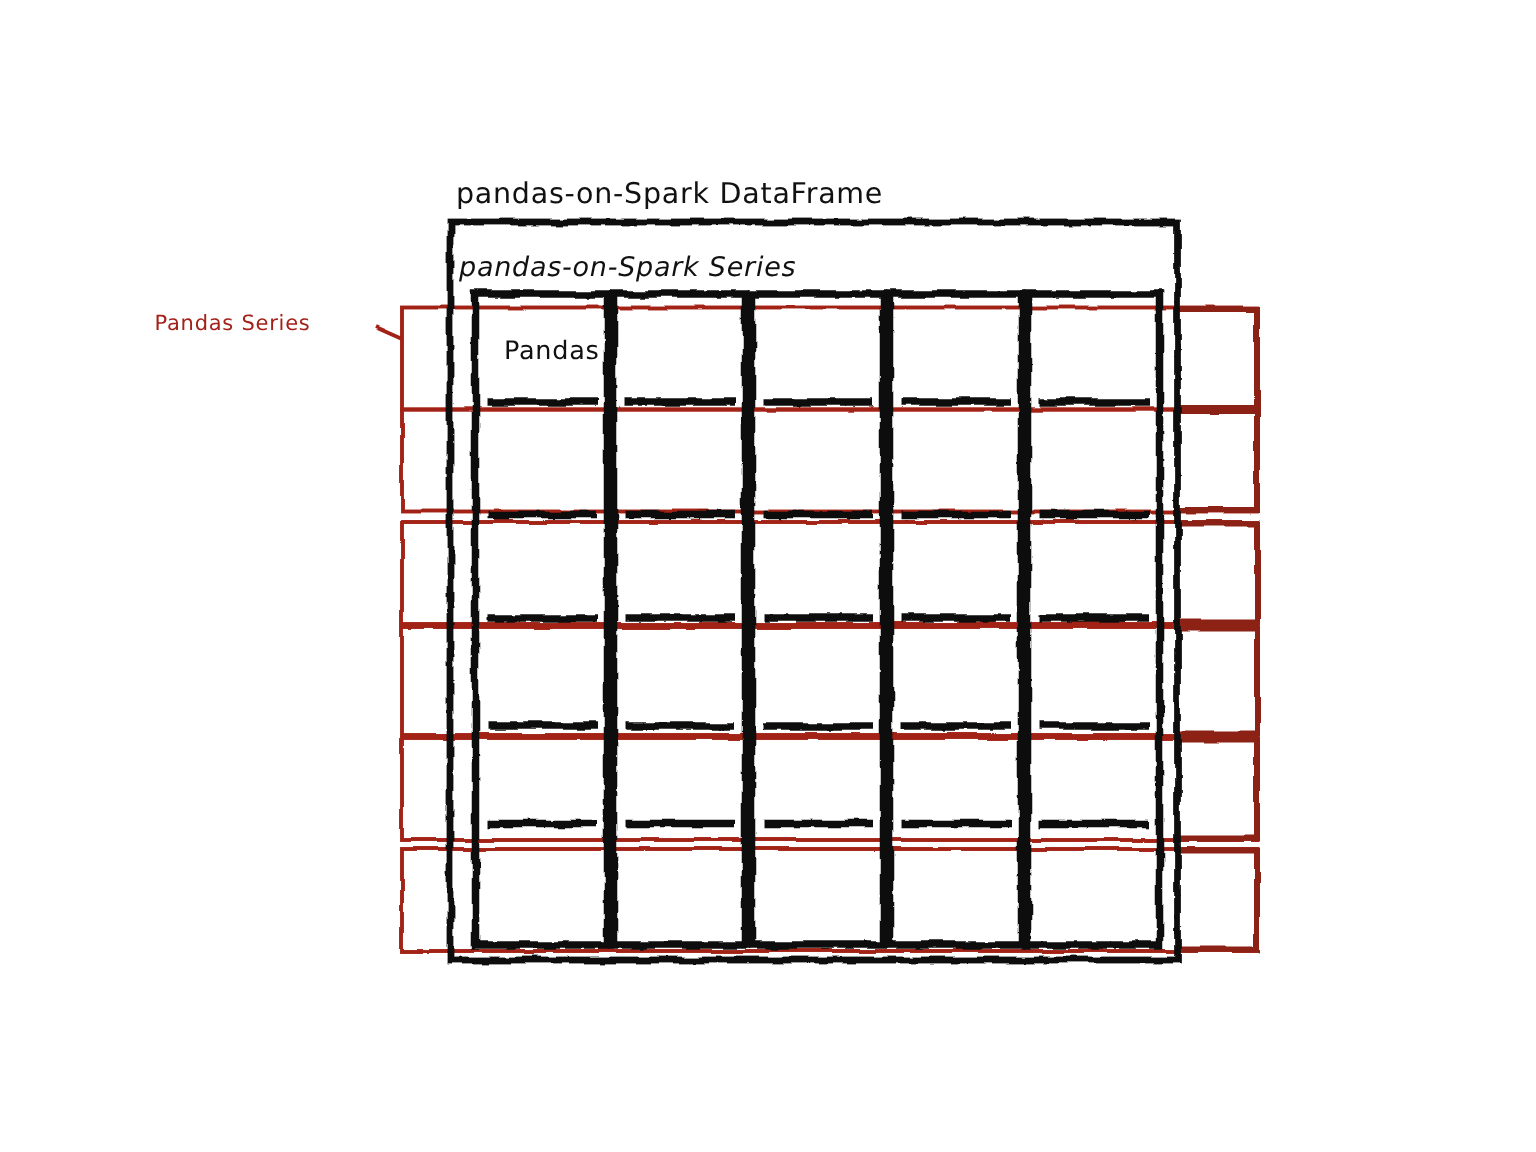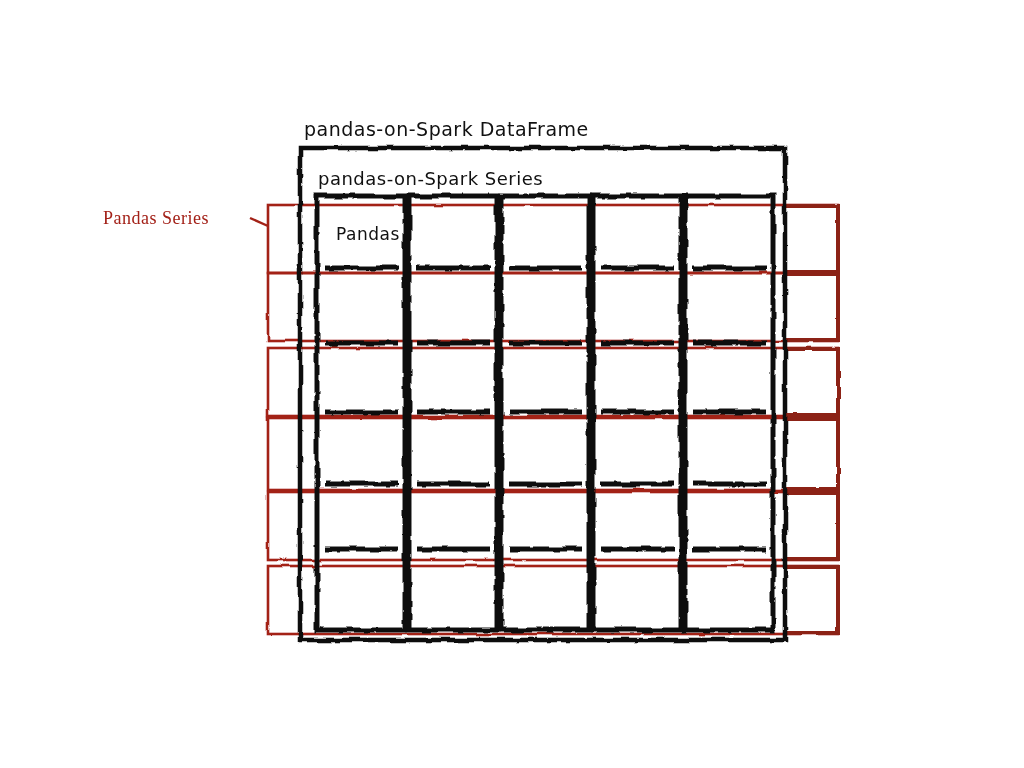--- a/index.html
+++ b/index.html
@@ -38,36 +38,36 @@
     color: #a32118;
   }
 
   #label-dataframe {
     left: 304px;
     top: 118px;
     font-size: 19px;
   }
 
   #label-pos-series {
-    left: 318px;
+    left: 306px;
     top: 168px;
     font-size: 18px;
+    font-style: italic;
   }
 
   #label-value {
     left: 336px;
     top: 224px;
     font-size: 17px;
   }
 
   #label-pandas-series {
     left: 103px;
     top: 208px;
-    font-size: 18px;
-    font-family: Liberation Serif, serif;
+    font-size: 14px;
   }
 </style>
 </head>
 <body>
 
 <div id="diagram">
 
   <svg width="1024" height="768" viewBox="0 0 1024 768" xmlns="http://www.w3.org/2000/svg">
     <defs>
       <filter id="rough" x="-20%" y="-20%" width="140%" height="140%">

